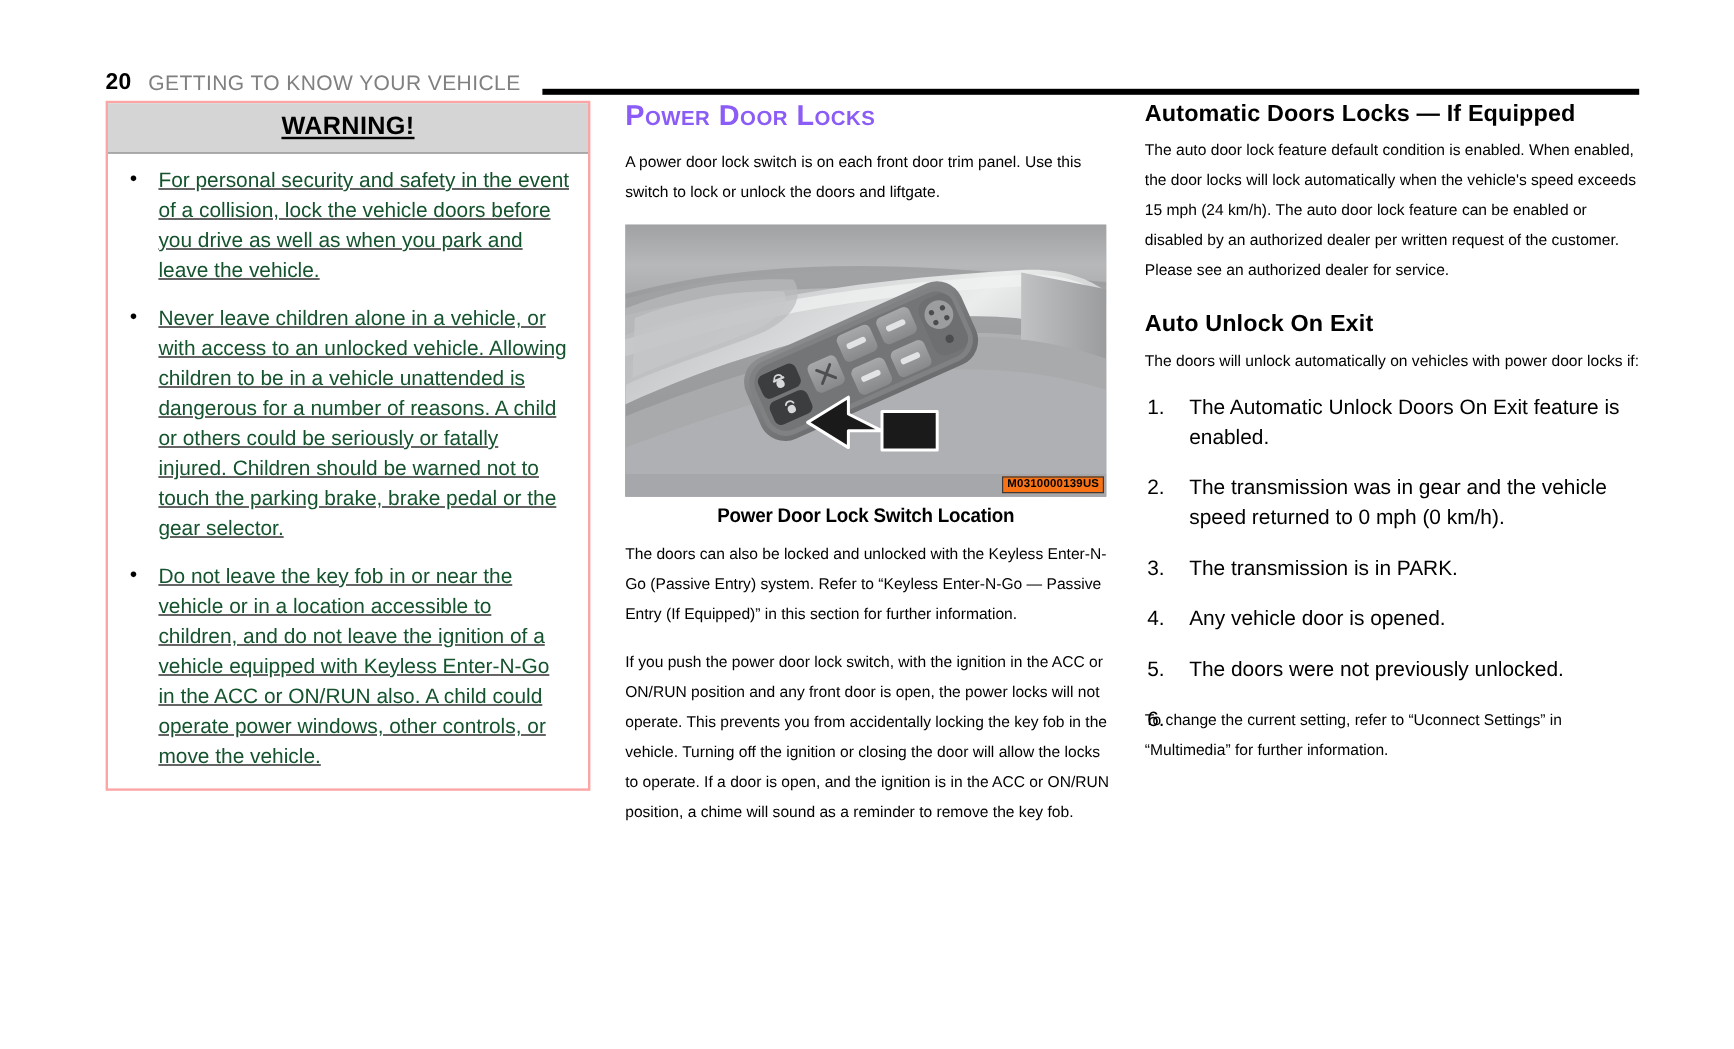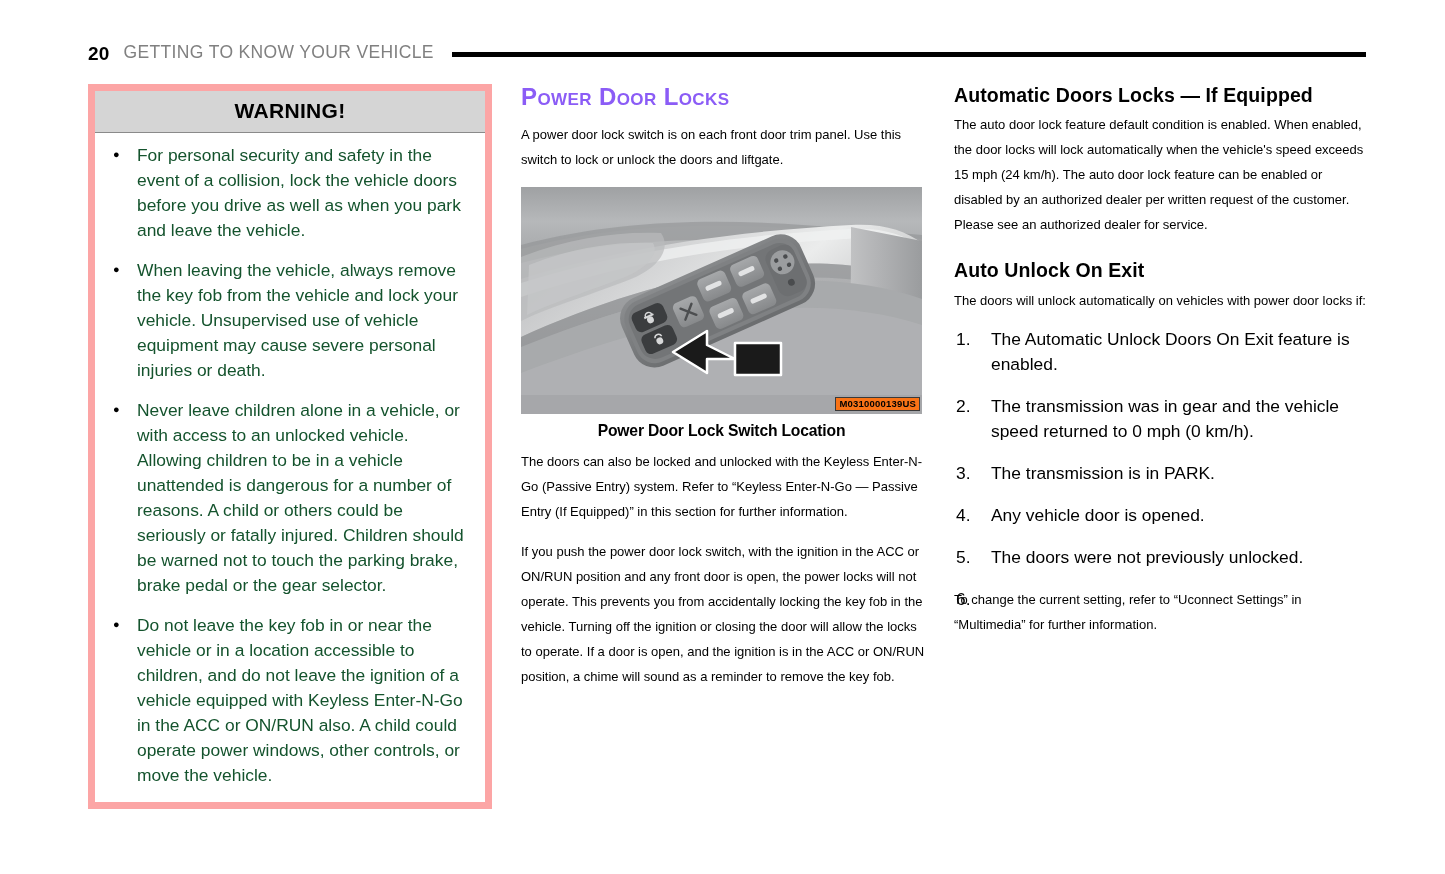--- a/index.html
+++ b/index.html
@@ -15,25 +15,25 @@
     position: relative;
     width: 1445px;
     height: 874px;
     background: #ffffff;
   }
 
   
   .page-header {
     position: absolute;
     left: 88px;
-    top: 38px;
+    top: 48px;
     width: 1278px;
     height: 30px;
     display: flex;
-    align-items: center;
+    align-items: flex-end;
   }
   .page-number {
     font-size: 19px;
     font-weight: bold;
     letter-spacing: 0.2px;
     color: #000;
     line-height: 1;
   }
   .section-title {
     margin-left: 14px;
@@ -64,23 +64,24 @@
   .col {
     position: absolute;
     top: 0;
   }
   .col-1 { left: 0px;   width: 404px; }
   .col-2 { left: 433px; width: 405px; }
   .col-3 { left: 866px; width: 412px; }
 
   
   .warning-box {
-    border: 7px solid #fca5a5;
+    border: 2px solid #fca5a5;
     background: #ffffff;
     width: 404px;
+    text-decoration: underline;
   }
   .warning-head {
     background: #d5d5d5;
     border-bottom: 1px solid #8a8a8a;
     text-align: center;
     font-size: 21px;
     font-weight: bold;
     letter-spacing: 0.3px;
     padding: 8px 0 9px 0;
     color: #000;
@@ -202,21 +203,20 @@
   </div>
 
   <div class="columns">
 
     <div class="col col-1">
       <div class="warning-box">
         <div class="warning-head">WARNING!</div>
         <div class="warning-body">
           <ul class="warn-list">
             <li>For personal security and safety in the event of a collision, lock the vehicle doors before you drive as well as when you park and leave the vehicle.</li>
-            <li>When leaving the vehicle, always remove the key fob from the vehicle and lock your vehicle. Unsupervised use of vehicle equipment may cause severe personal injuries or death.</li>
             <li>Never leave children alone in a vehicle, or with access to an unlocked vehicle. Allowing children to be in a vehicle unattended is dangerous for a number of reasons. A child or others could be seriously or fatally injured. Children should be warned not to touch the parking brake, brake pedal or the gear selector.</li>
             <li>Do not leave the key fob in or near the vehicle or in a location accessible to children, and do not leave the ignition of a vehicle equipped with Keyless Enter-N-Go in the ACC or ON/RUN also. A child could operate power windows, other controls, or move the vehicle.</li>
           </ul>
         </div>
       </div>
     </div>
 
     <div class="col col-2">
       <h1 class="major">Power Door Locks</h1>
       <p class="body">A power door lock switch is on each front door trim panel. Use this switch to lock or unlock the doors and liftgate.</p>

